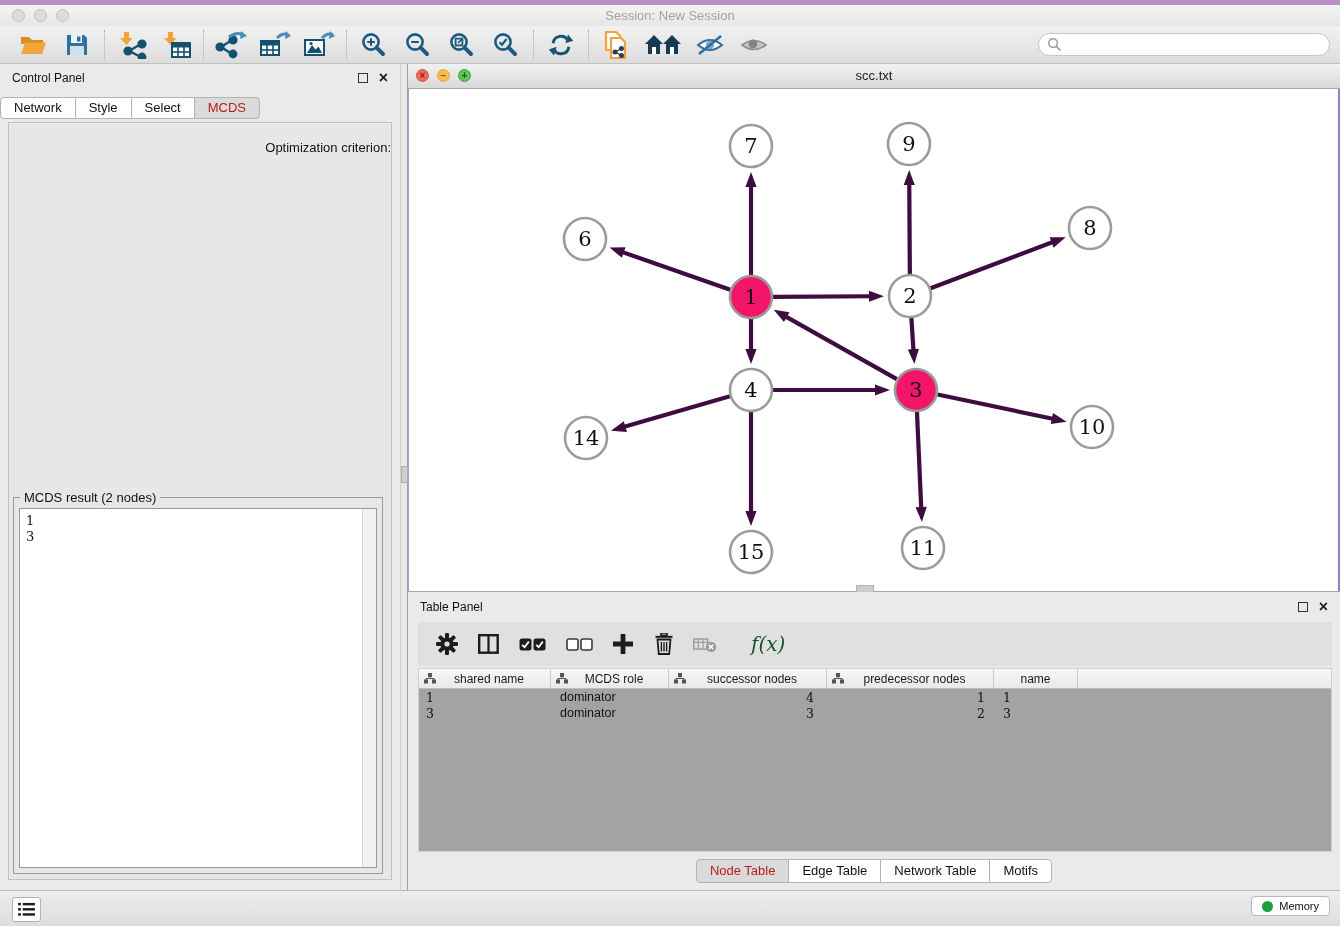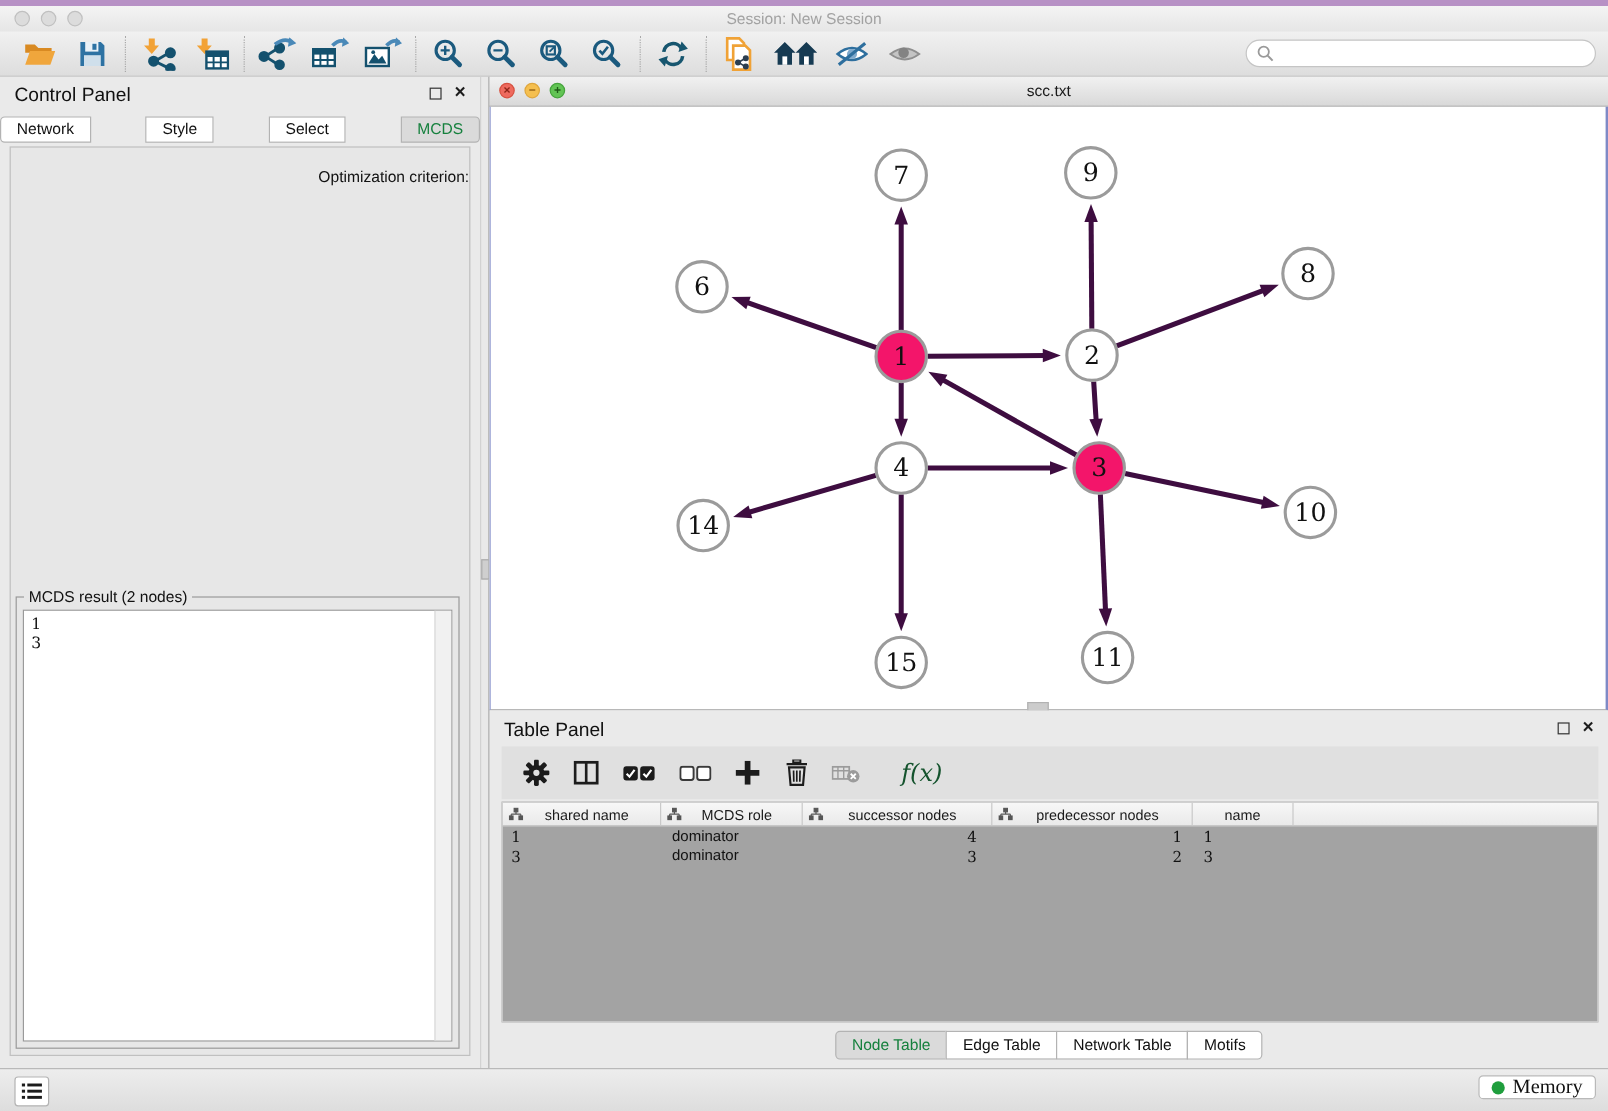--- a/index.html
+++ b/index.html
@@ -19,30 +19,30 @@
     display:flex;align-items:center;box-sizing:border-box;padding-left:6px;}
   .tb-group{display:flex;align-items:center;gap:10px;padding:0 10px;}
   .tb-sep{width:0;height:30px;border-left:1px dotted #a8a8a8;}
   .tb-btn{width:34px;height:30px;display:flex;align-items:center;justify-content:center;cursor:default;}
   .search-wrap{position:absolute;right:10px;top:7px;width:292px;height:23px;background:#ffffff;
     border:1px solid #c5c5c5;border-radius:12px;display:flex;align-items:center;padding-left:8px;box-sizing:border-box;}
   .search-input{border:none;outline:none;flex:1;height:18px;font-size:13px;background:transparent;margin-left:5px;}
   
   .control-panel{position:absolute;left:0;top:64px;width:400px;height:826px;background:#eaeaea;}
   .cp-header{position:absolute;top:0;left:0;width:100%;height:30px;}
-  .panel-title{position:absolute;left:12px;top:7px;font-size:16px;color:#111;}
+  .panel-title{position:absolute;left:12px;top:7px;font-size:12px;color:#111;}
   .panel-btns{position:absolute;right:12px;top:8px;display:flex;gap:11px;align-items:center;}
   .float-btn{width:10px;height:10px;border:1.6px solid #333;box-sizing:border-box;background:transparent;}
   .close-btn{font-size:16px;font-weight:bold;color:#1d1d1d;line-height:12px;}
-  .cp-tabs{position:absolute;top:33px;left:0;width:100%;display:flex;justify-content:space-between;}
+  .cp-tabs{position:absolute;top:33px;left:0;width:100%;display:flex;justify-content:flex-start;}
   .seg-tab{background:#fff;border:1px solid #b3b3b3;height:20px;line-height:20px;font-size:13px;
     padding:0 13px;margin-left:-1px;color:#111;box-sizing:content-box;}
   .seg-tab:first-child{border-radius:4px 0 0 4px;margin-left:0;}
   .seg-tab:last-child{border-radius:0 4px 4px 0;}
-  .seg-tab.inactive-selected{background:#dadada;color:#15803d;}
+  .seg-tab.inactive-selected{background:#dadada;color:#b91c1c;}
   .cp-body{position:absolute;left:8px;right:8px;top:58px;bottom:10px;background:#e7e7e7;border:1px solid #c0c0c0;}
   .opt-label{text-align:right;margin-top:17px;font-size:13px;color:#111;}
   .criterion-select{position:absolute;left:36px;right:36px;top:40px;height:22px;background:#fff;
     border:1px solid #c2c2c2;border-radius:5px;font-size:13px;line-height:22px;padding-left:10px;}
   .select-stepper{position:absolute;right:6px;top:3px;}
   .cp-buttons{position:absolute;top:73px;left:0;width:100%;display:flex;justify-content:center;gap:14px;}
   .mac-btn{background:#fff;border:1px solid #c3c3c3;border-radius:5px;height:21px;line-height:21px;
     padding:0 15px;font-size:13px;color:#111;}
   .result-fieldset{position:absolute;left:4px;right:8px;top:374px;bottom:5px;border:1px solid #9a9a9a;}
   .result-legend{position:absolute;top:-8px;left:6px;background:#e7e7e7;padding:0 4px;font-size:13px;color:#111;}
@@ -89,21 +89,21 @@
   .c4{width:167px;padding-right:9px;text-align:right;}
   .c5{width:84px;padding-left:9px;text-align:left;}
   .tp-bottom-tabs{position:absolute;left:0;width:100%;bottom:7px;display:flex;justify-content:center;}
   .tp-bottom-tabs .seg-tab{height:22px;line-height:22px;}
   
   .statusbar{position:absolute;left:0;top:890px;width:1340px;height:36px;
     background:linear-gradient(#ededed,#dddddd);border-top:1px solid #b9b9b9;box-sizing:border-box;}
   .list-btn{position:absolute;left:12px;top:6px;width:27px;height:23px;background:#fff;
     border:1px solid #b3b3b3;border-radius:3px;display:flex;align-items:center;justify-content:center;}
   .memory-btn{position:absolute;right:10px;top:5px;height:20px;background:#fff;border:1px solid #b9b9b9;
-    border-radius:4px;display:flex;align-items:center;gap:6px;padding:0 10px;font-size:17px;color:#111;box-sizing:border-box;font-family:Liberation Serif, serif;}
+    border-radius:4px;display:flex;align-items:center;gap:6px;padding:0 10px;font-size:11px;color:#111;box-sizing:border-box;}
   .mem-dot{width:11px;height:11px;border-radius:50%;background:#1f9e3d;}
 </style>
 </head>
 <body>
 
 <div class="mac-strip"></div>
 <div class="app-titlebar">
   <div class="tl-gray-group">
     <span class="tl-gray"></span>
     <span class="tl-gray"></span>

